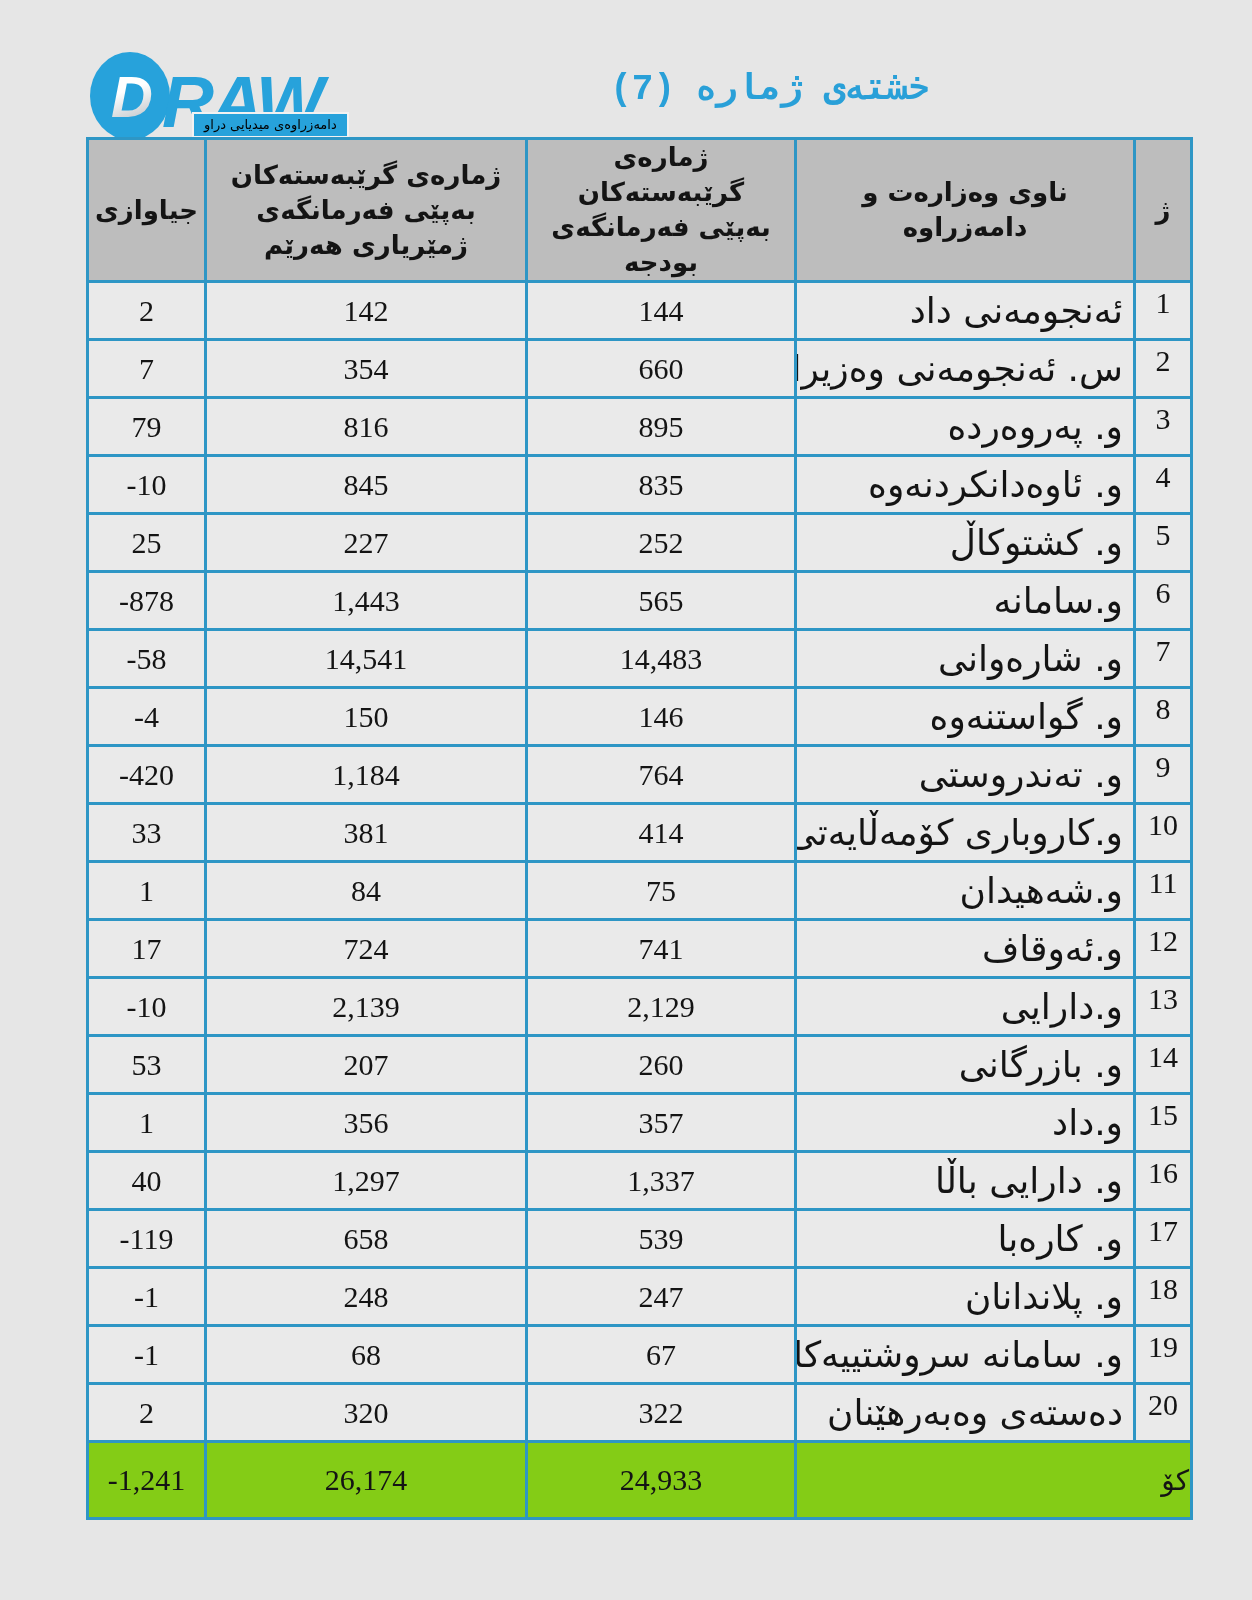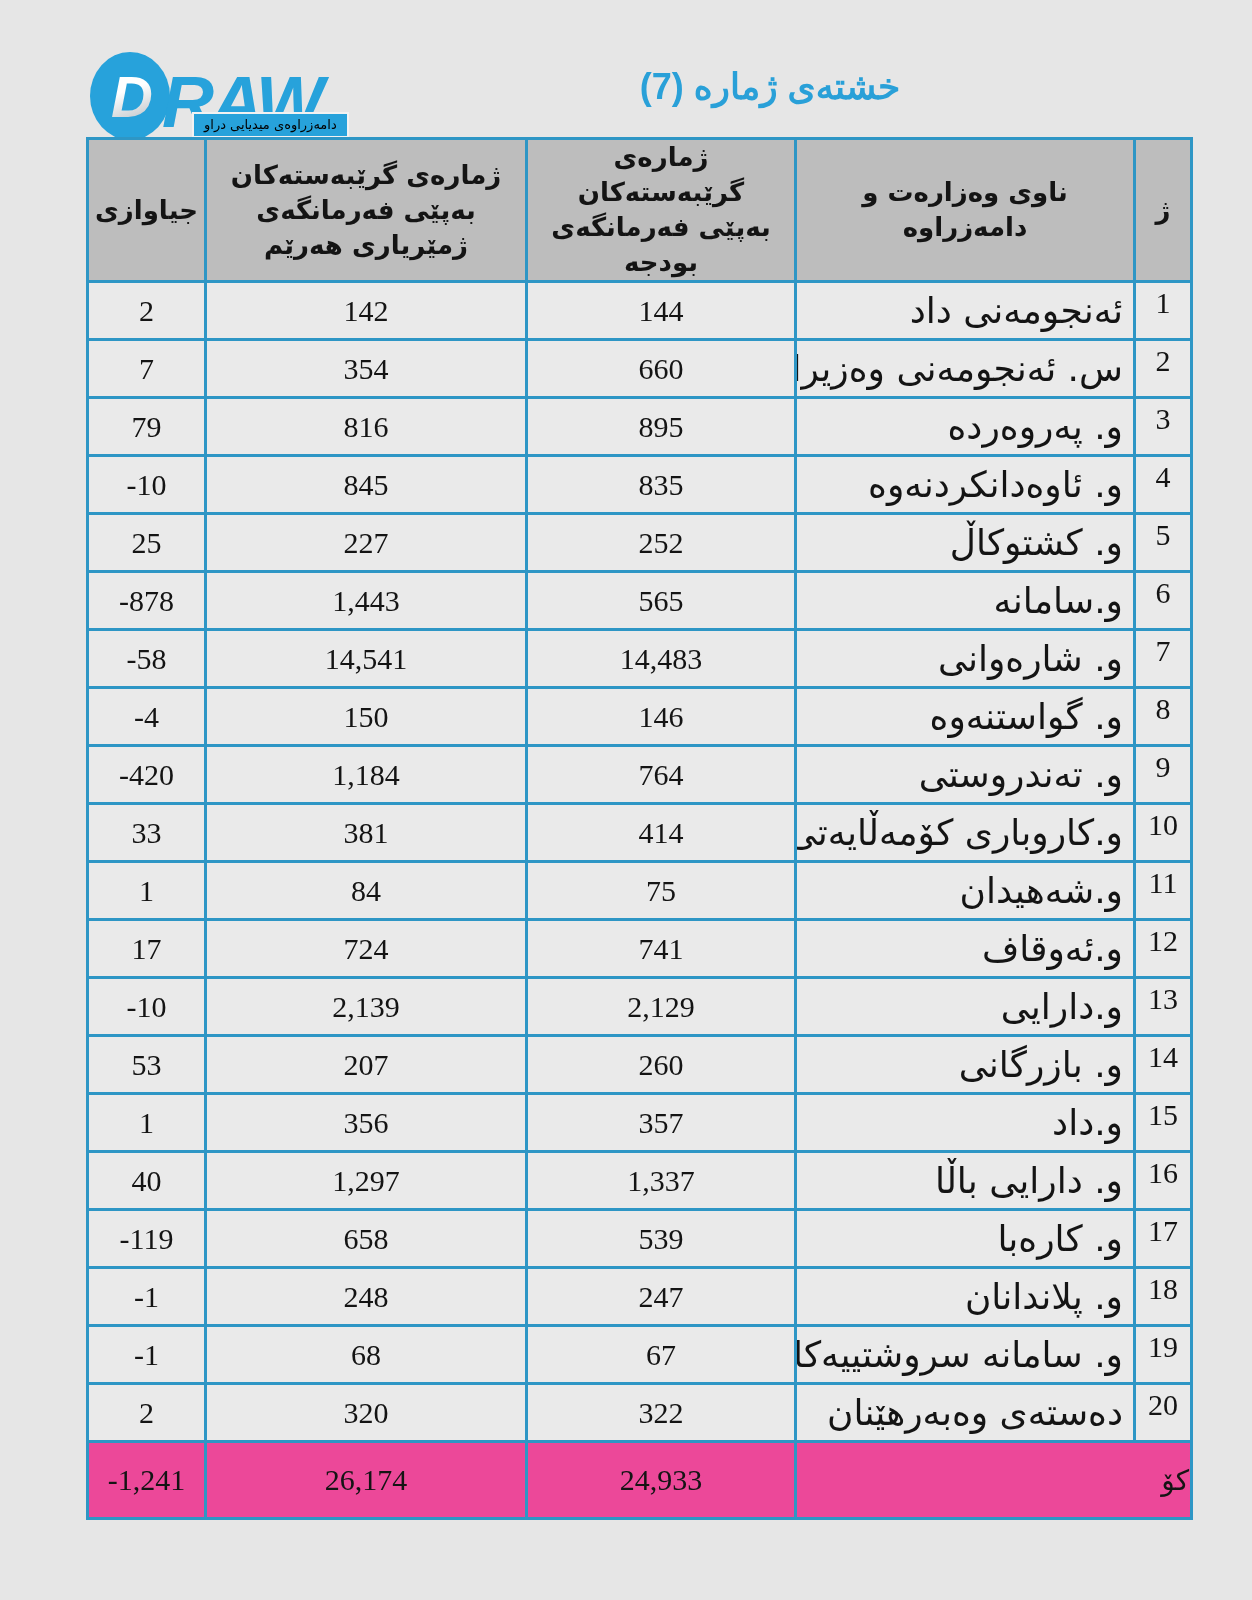--- a/index.html
+++ b/index.html
@@ -36,21 +36,21 @@
     background:#27a2db;color:#000000;
     font-size:13px;line-height:1;
     padding:4px 10px 5px;
     border:2px solid #f2f2f2;
     direction:rtl;white-space:nowrap;
   }
   
   .page-title{
     position:absolute;top:66px;left:770px;transform:translateX(-50%);
     direction:rtl;white-space:nowrap;
-    font-family:Liberation Sans, sans-serif;
+    font-family:Liberation Mono, monospace;
     font-weight:bold;font-size:36px;
     color:#29a0d8;
   }
   
   table.main{
     position:absolute;left:86px;top:137px;
     width:1104px;
     direction:rtl;
     border-collapse:collapse;
     table-layout:fixed;
@@ -81,21 +81,21 @@
     font-family:"DejaVu Sans",sans-serif;
     font-size:36px;text-align:right;vertical-align:middle;
     padding:0 10px;white-space:nowrap;
   }
   td.cell-num{
     font-family:"Liberation Serif","DejaVu Sans",serif;
     font-size:30px;text-align:center;vertical-align:middle;
     direction:ltr;unicode-bidi:embed;
   }
   tr.total-row{height:77px;}
-  tr.total-row td{background:#ec4899;}
+  tr.total-row td{background:#84cc16;}
   td.cell-total-label{
     font-family:"DejaVu Sans",sans-serif;
     font-size:28px;text-align:right;vertical-align:middle;
   }
 </style>
 </head>
 <body>
 
 <div class="logo">
   <div class="logo-circle">

